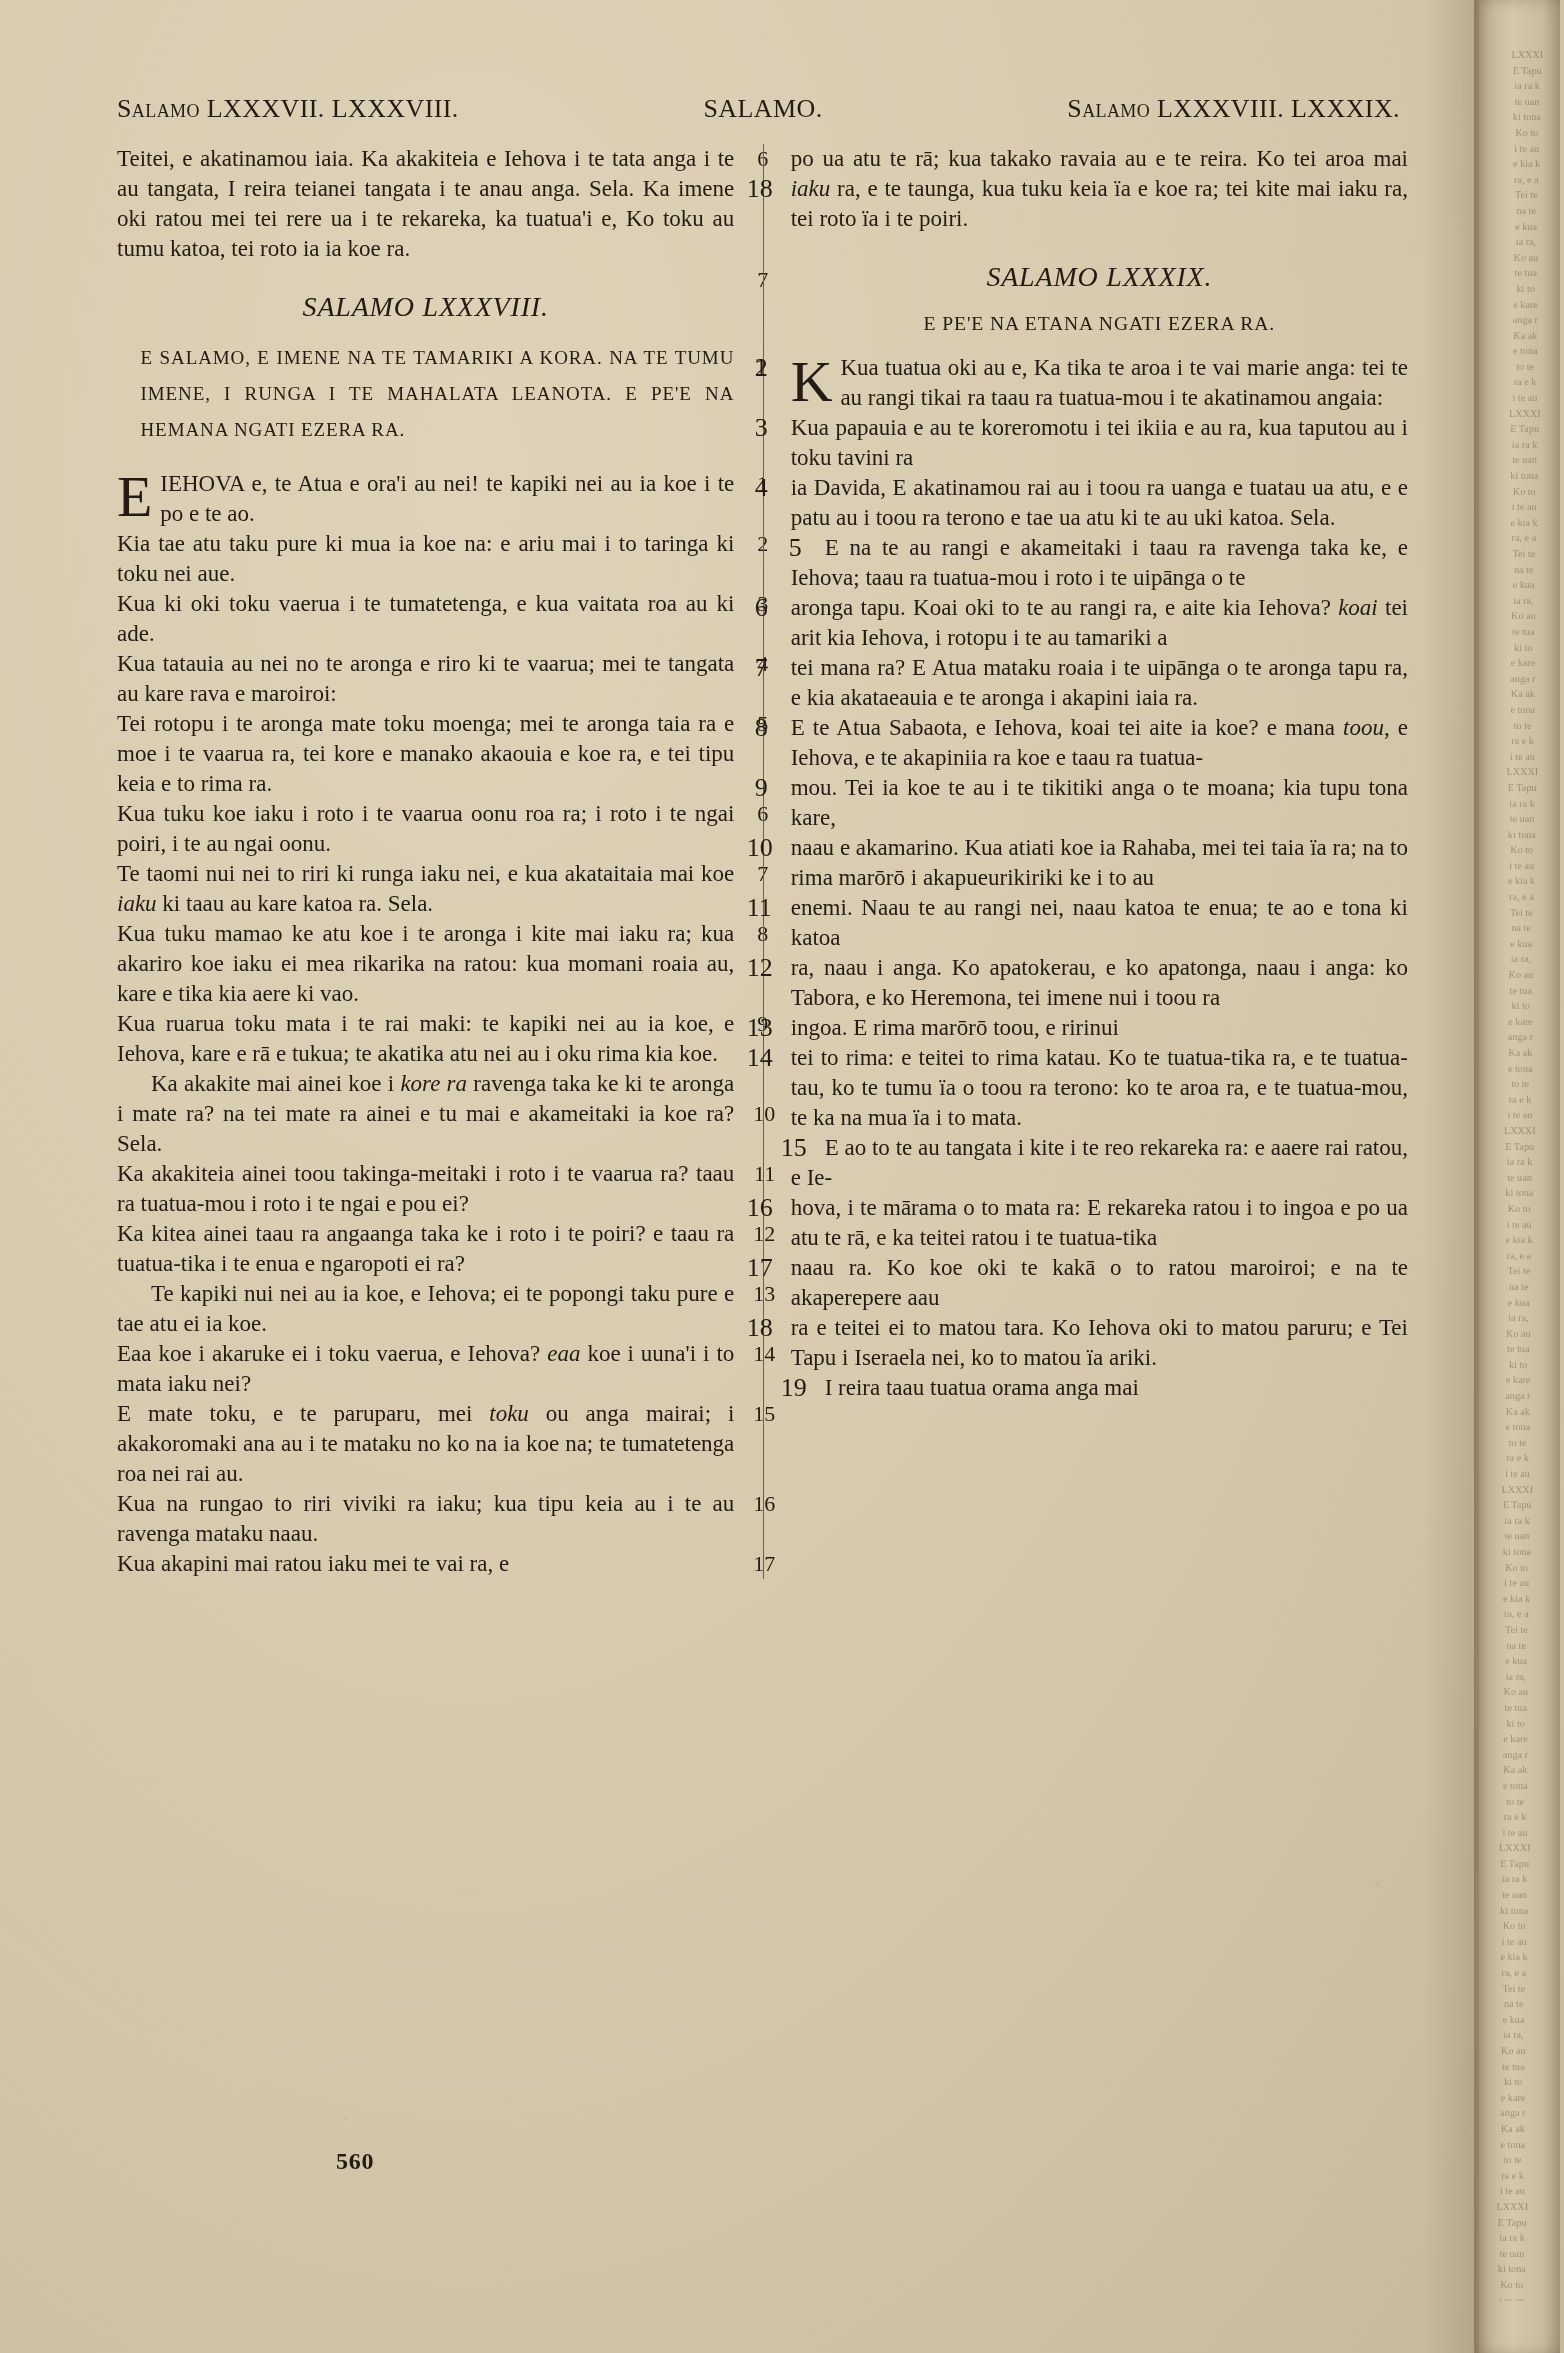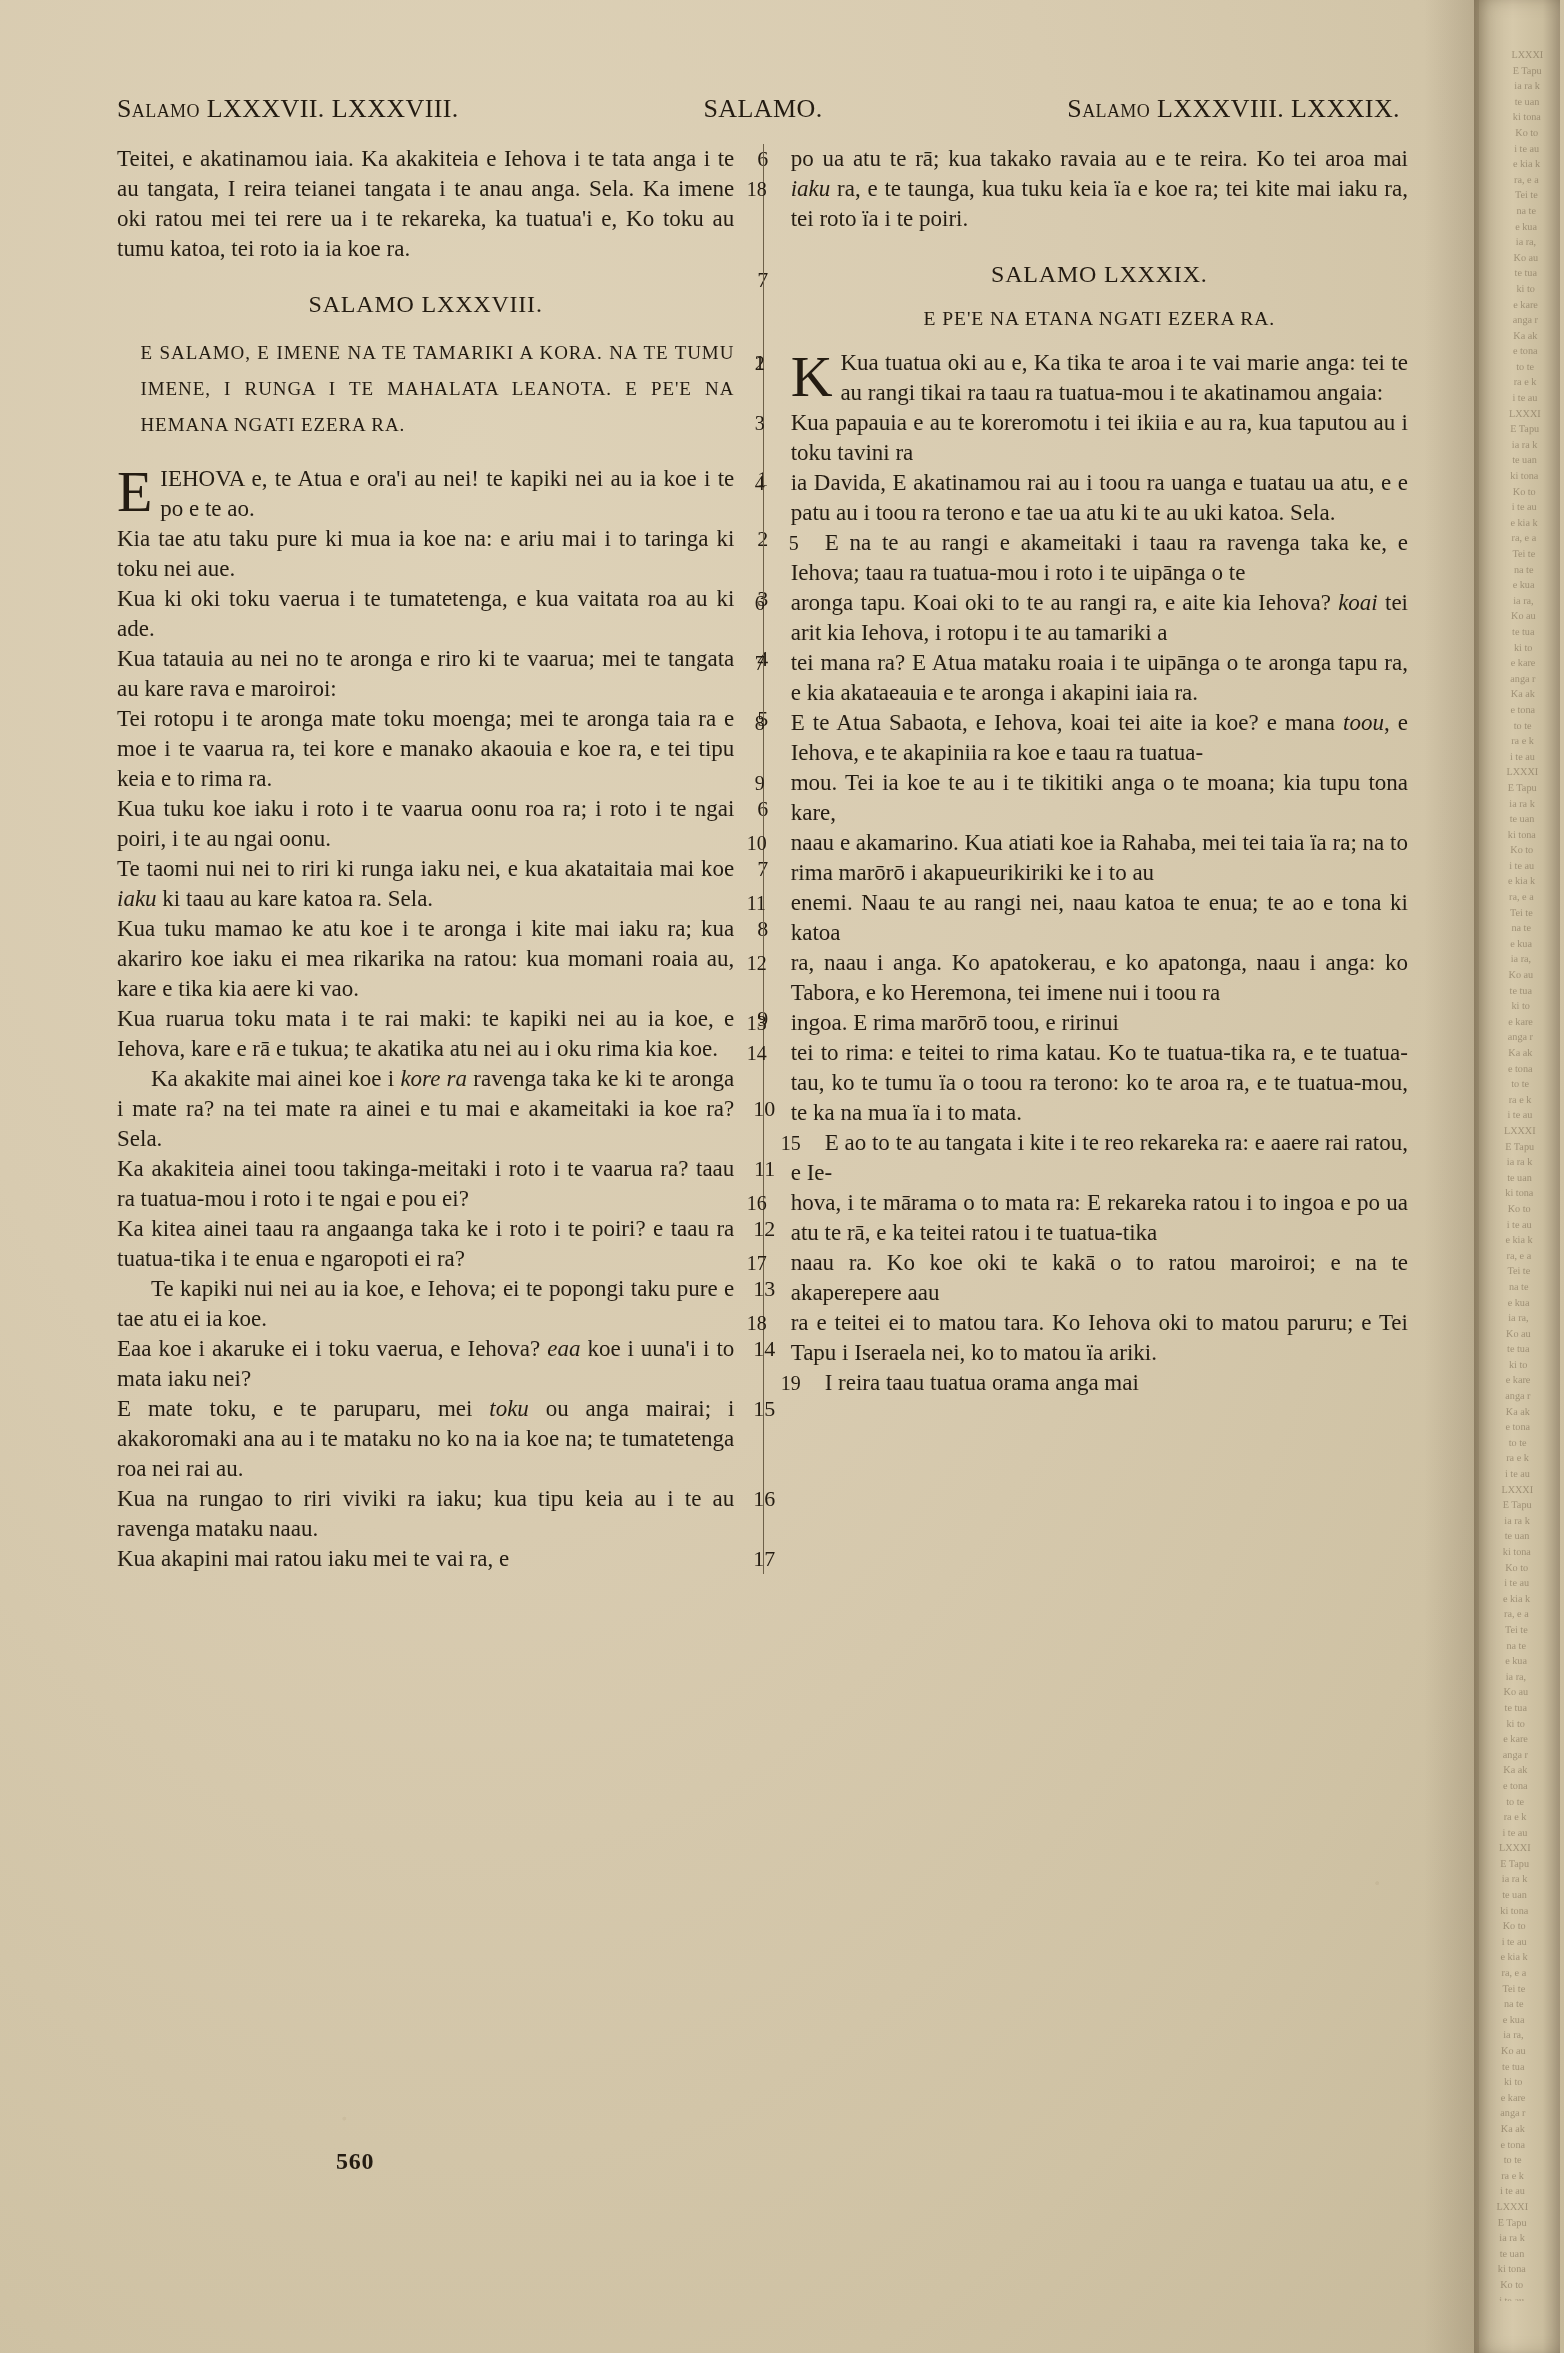--- a/index.html
+++ b/index.html
@@ -75,23 +75,24 @@
     margin:0;
     font-size:23px;
     line-height:30px;
     text-align:justify;
     text-justify:inter-word;
     position:relative;
   }
   .ital{font-style:italic;}
   .blockhead{
     text-align:center;
-    font-size:24px;
+    font-size:28px;
     letter-spacing:0.8px;
     margin:27px 0 17px 0;
+    font-style:italic;
   }
   .subhead{
     text-align:center;
     font-variant:small-caps;
     font-size:19.6px;
     letter-spacing:0.9px;
     line-height:27px;
     margin:0 0 15.6px 0;
   }
   .argblock{
@@ -99,21 +100,21 @@
     font-size:19px;
     letter-spacing:0.9px;
     line-height:36px;
     text-align:justify;
     padding-left:23.5px;
     margin:0 0 20.3px 0;
   }
   
   .vnum-left{
     position:absolute;left:-36px;
-    font-size:20px;
+    font-size:26px;
   }
   .vnum-left.wide{left:-44px;}
   
   .vnum-right{
     position:absolute;right:-34px;
     font-size:22px;
   }
   .vnum-right.wide{right:-41px;}
 
   

